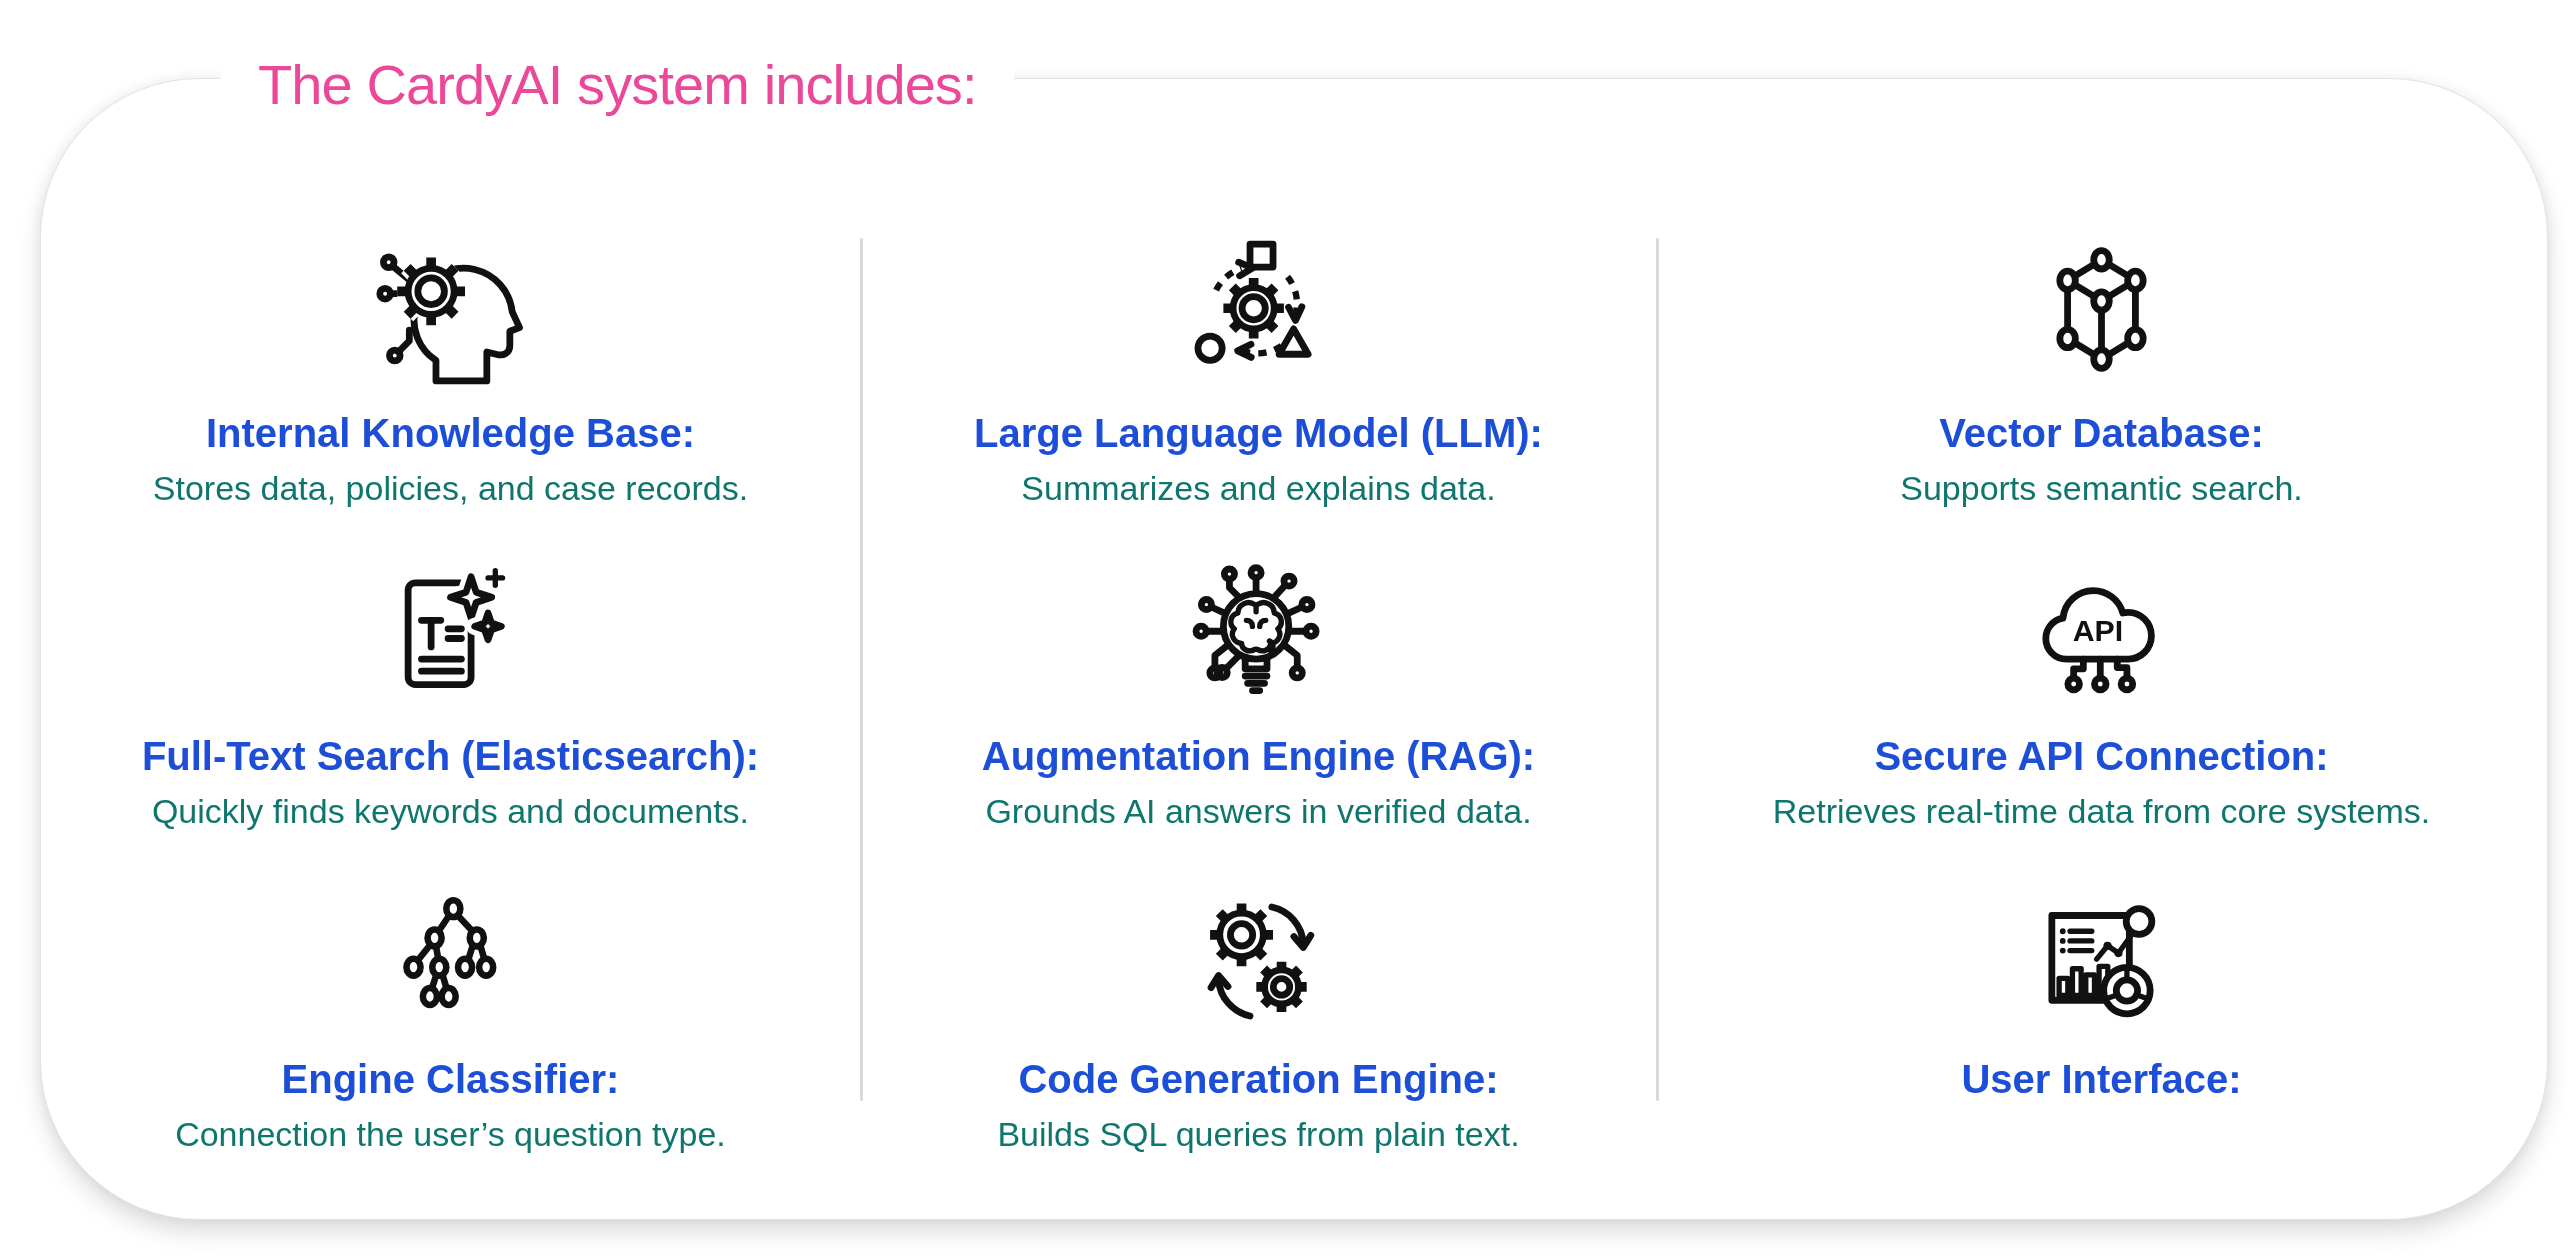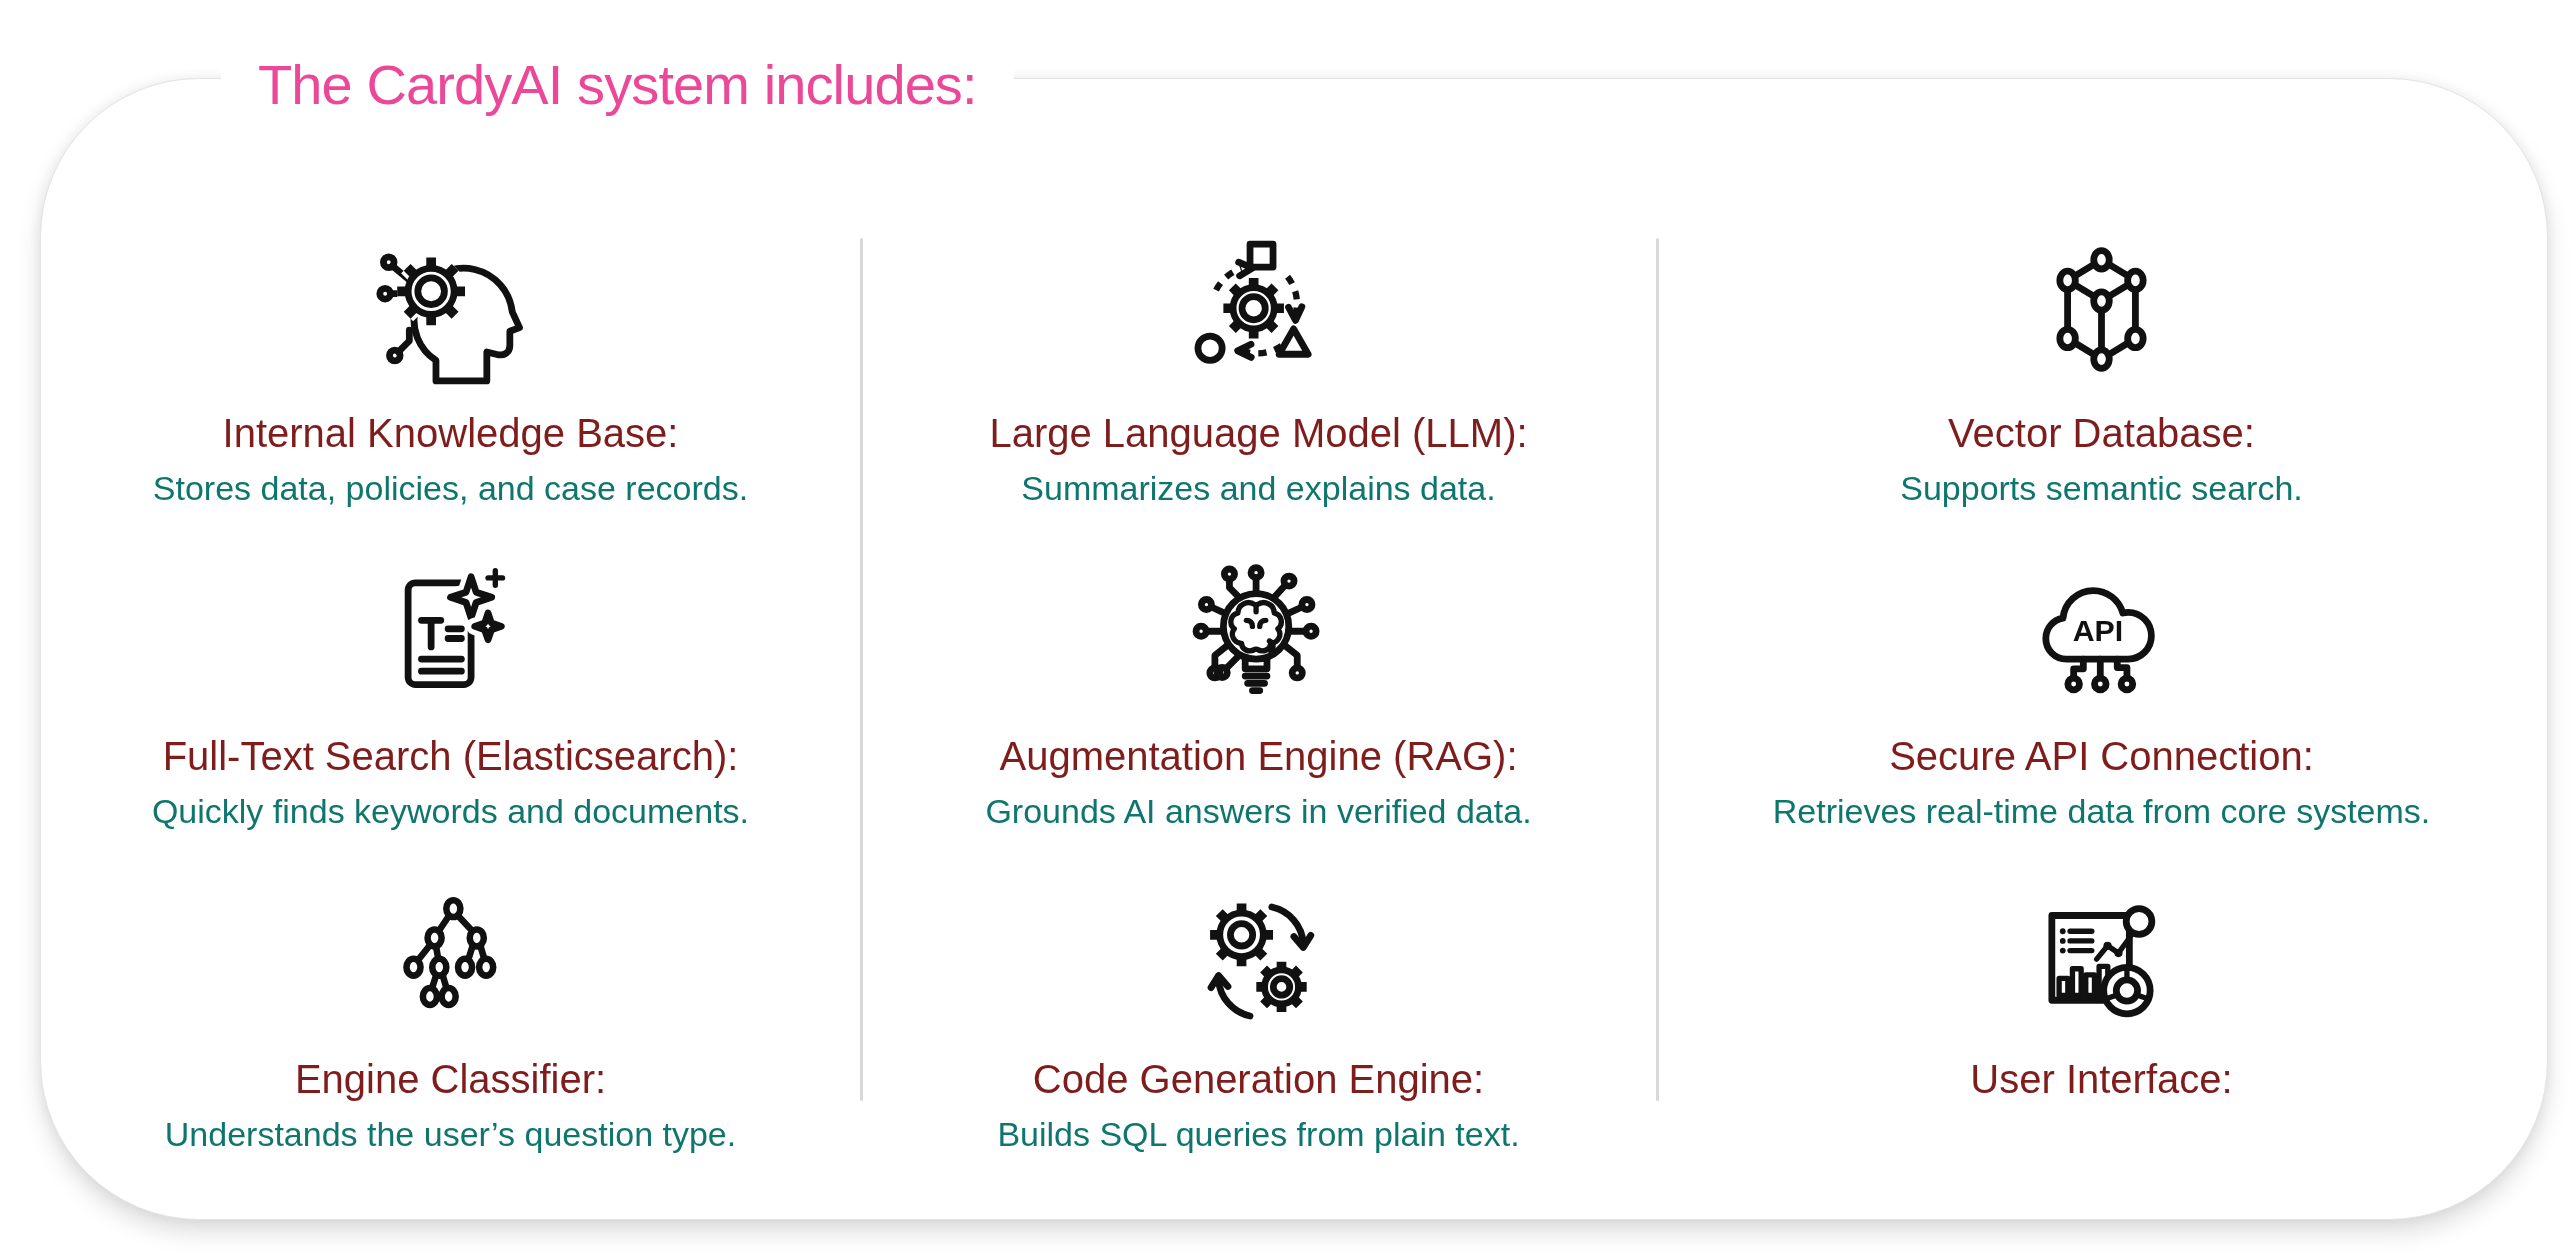--- a/index.html
+++ b/index.html
@@ -28,21 +28,21 @@
     padding-top:159px;box-sizing:border-box;
   }
   .cell{
     display:flex;flex-direction:column;align-items:center;
     text-align:center;
   }
   .icon-box{
     height:168px;display:flex;align-items:flex-start;justify-content:center;
   }
   .item-title{
-    font-size:40px;font-weight:normal;color:#7f1d1d;
+    font-size:40px;font-weight:bold;color:#1d4ed8;
     margin-top:5.3px;white-space:nowrap;
   }
   .item-desc{
     font-size:34px;color:#0f766e;margin-top:10.6px;line-height:1.24;
     max-width:723px;
   }
   .divider{
     position:absolute;top:159px;width:2.6px;height:863px;
     background:#d9d9d9;border-radius:1.8px;
   }
@@ -204,21 +204,21 @@
           <ellipse class="sw" cx="43" cy="23" rx="3" ry="3.6"></ellipse>
           <ellipse class="sw" cx="16" cy="35.5" rx="3" ry="3.6"></ellipse>
           <ellipse class="sw" cx="27" cy="35.5" rx="3" ry="3.6"></ellipse>
           <ellipse class="sw" cx="38" cy="35.5" rx="3" ry="3.6"></ellipse>
           <ellipse class="sw" cx="47" cy="35.5" rx="3" ry="3.6"></ellipse>
           <ellipse class="sw" cx="23" cy="48" rx="3" ry="3.6"></ellipse>
           <ellipse class="sw" cx="31" cy="48" rx="3" ry="3.6"></ellipse>
         </svg>
       </div>
       <div class="item-title">Engine Classifier:</div>
-      <div class="item-desc">Understands the user’s question type.</div>
+      <div class="item-desc">Connection the user’s question type.</div>
     </div>
 
     <div class="cell">
       <div class="icon-box">
         <svg class="icon" width="155" height="155" viewBox="0 0 64 64">
           <path class="s" d="M37.5 9.5 A16.5 16.5 0 0 1 50.5 24.5"></path>
           <path class="s" d="M46.6 21.7 L50.5 26.2 L53.6 21.2"></path>
           <path class="s" d="M28.5 54.5 A16.5 16.5 0 0 1 15.5 39.5"></path>
           <path class="s" d="M19.4 42.3 L15.5 37.8 L12.4 42.8"></path>
           <path class="teeth" d="M34 21 L38 21 M31.4 27.4 L34.2 30.2 M25 30 L25 34 M18.6 27.4 L15.8 30.2 M16 21 L12 21 M18.6 14.6 L15.8 11.8 M25 12 L25 8 M31.4 14.6 L34.2 11.8"></path>

